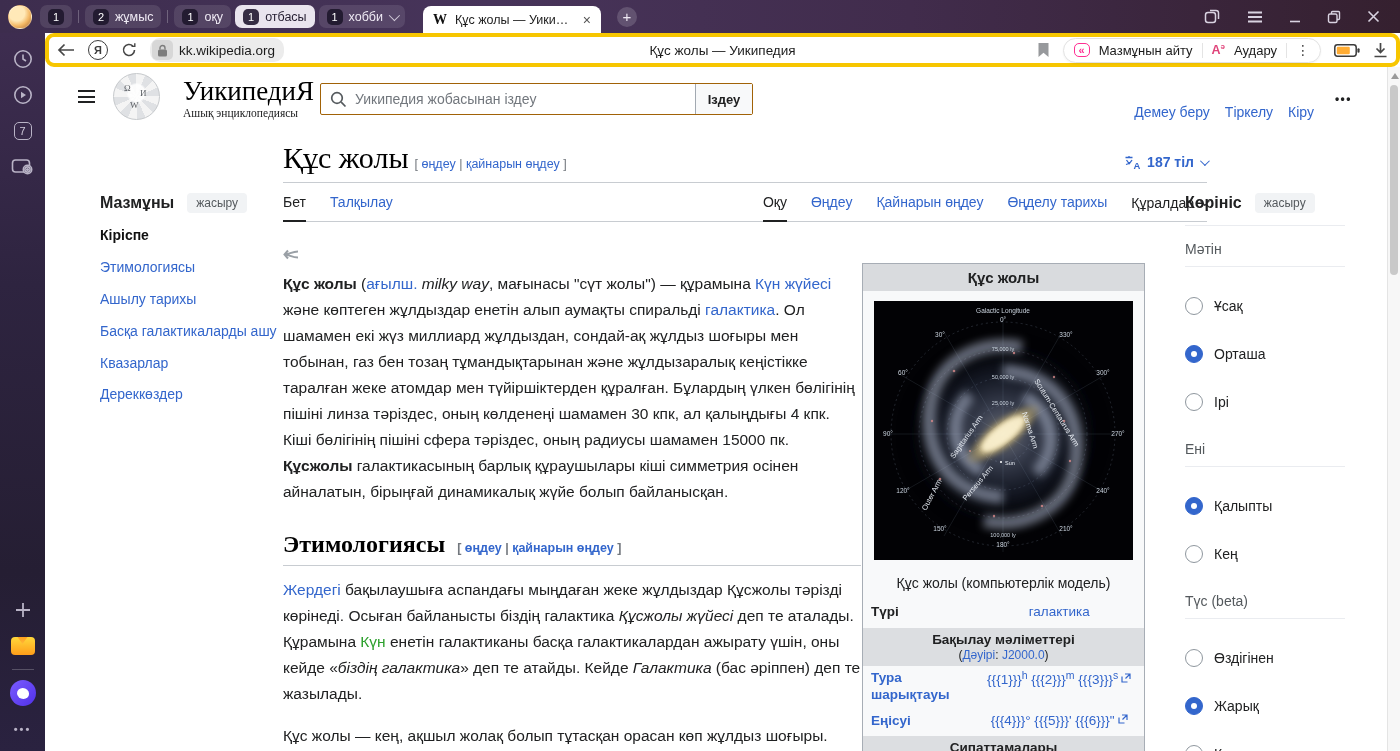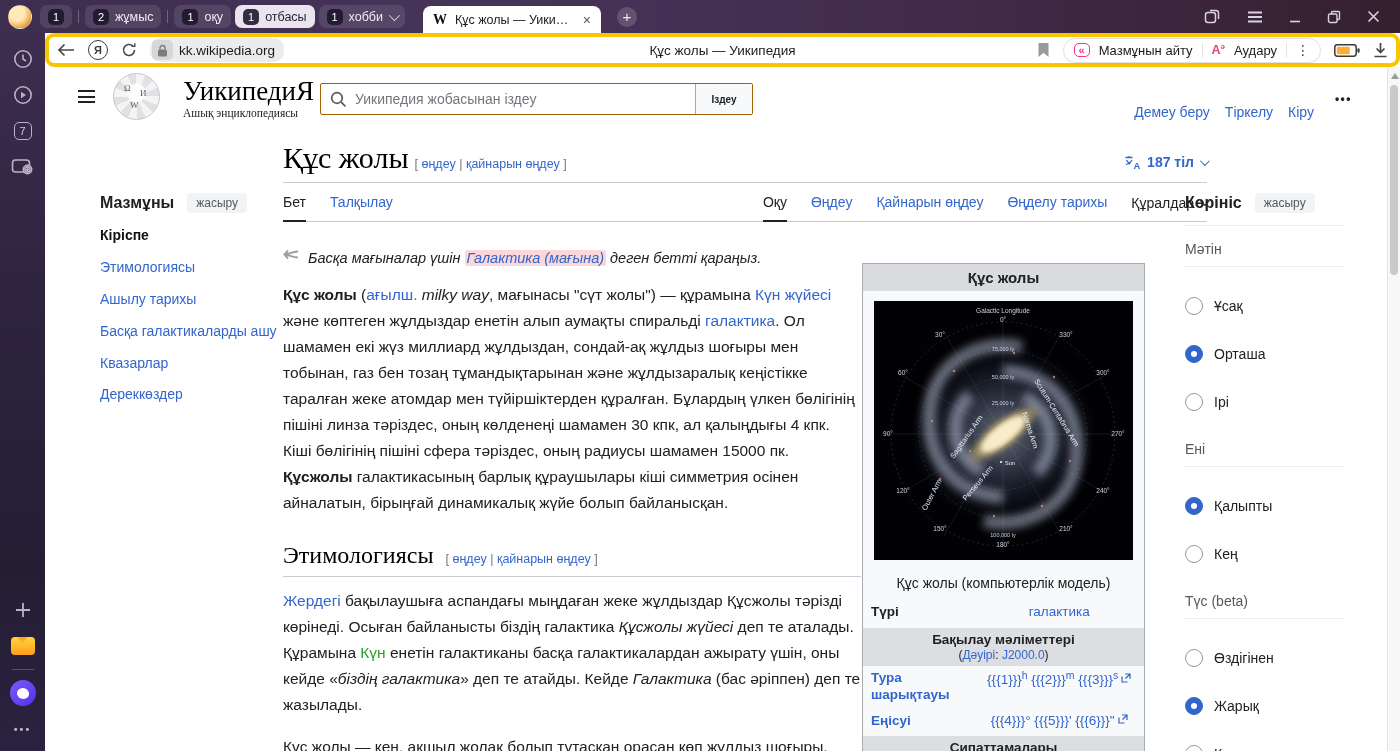--- a/index.html
+++ b/index.html
@@ -79,21 +79,21 @@
   border:1px solid #c6c9cc;overflow:hidden}
 .wh-logo span{position:absolute;font-family:"Liberation Serif",serif;color:#5a5e63;font-size:9px}
 .wh-brand{position:absolute;left:138px;top:10px}
 .wh-wordmark{font-family:"Liberation Serif","DejaVu Serif",serif;font-size:27px;color:#000;line-height:1.1}
 .wh-tagline{font-family:"Liberation Serif","DejaVu Serif",serif;font-size:11.5px;color:#202122}
 .wh-search{position:absolute;left:275px;top:16px;width:433px;height:32px;display:flex;
   border:1px solid #a16207;border-radius:2px;background:#fff}
 .wh-search input{flex:1;border:none;outline:none;font-size:14px;padding-left:34px;color:#202122;background:transparent}
 .wh-search input::placeholder{color:#72777d}
 .search-ic{position:absolute;left:9px;top:7px}
-.wh-searchbtn{width:57px;border-left:1px solid #a2a9b1;background:#f8f9fa;font-weight:700;font-size:10px;
+.wh-searchbtn{width:57px;border-left:1px solid #a2a9b1;background:#f8f9fa;font-weight:700;font-size:13px;
   color:#202122;display:flex;align-items:center;justify-content:center}
 .wh-links{position:absolute;right:86px;top:37px;display:flex;gap:15px;font-size:14px;color:#36c}
 .wh-more{position:absolute;right:48px;top:25px;font-size:12px;font-weight:700;letter-spacing:1.5px;color:#202122}
 
 .scrollbar{position:absolute;right:0;top:0;width:13px;height:684px;background:#f7f7f7;border-left:1px solid #e4e4e4}
 .scroll-up{position:absolute;top:6px;left:3px;width:0;height:0;
   border-left:4px solid transparent;border-right:4px solid transparent;border-bottom:6px solid #9a9a9a}
 .scroll-thumb{position:absolute;top:18px;left:2px;width:8px;height:190px;background:#c9c9c9;border-radius:5px}
 
 .toc{position:absolute;left:55px;top:126px;width:195px;font-size:14px}
@@ -124,21 +124,21 @@
 .pt-group{display:flex;gap:24px}
 .pt{padding:9px 0 10px;color:#36c;white-space:nowrap}
 .pt.on{color:#202122;border-bottom:2px solid #202122;margin-bottom:-1px}
 .pt.plain{color:#202122;display:flex;align-items:center;gap:6px}
 .pt-chev{width:7px;height:7px;border-right:1.5px solid #202122;border-bottom:1.5px solid #202122;
   transform:rotate(45deg) translateY(-2px)}
 .article{width:578px;font-size:15.5px;line-height:26px;color:#202122}
 .hatnote{margin-top:23px;font-size:14.5px;display:flex;gap:9px;align-items:flex-start;color:#202122}
 .hat-ic{flex:none;margin-top:4px}
 .article p{margin-top:11px}
-h2{font-family:"Liberation Serif","DejaVu Serif",serif;font-weight:400;font-size:24px;color:#000;
+h2{font-family:"Liberation Serif","DejaVu Serif",serif;font-weight:700;font-size:24px;color:#000;
   margin-top:26px;padding-bottom:4px;border-bottom:1px solid #c8ccd1}
 h2 .edit-links{font-size:12.5px;font-family:"Liberation Sans","DejaVu Sans",sans-serif}
 .s-b{font-weight:700}.s-i{font-style:italic}
 .s-link{color:#36c}.s-glink{color:#2ca02c}
 .s-hl{background:#fbd7da;padding:0 2px;border-radius:2px;color:#36c}
 .s-dim{color:#72777d}
 sup{font-size:10.5px}
 
 .infobox{position:absolute;left:817px;top:196px;width:283px;background:#f8f9fa;
   border:1px solid #a7adb5;font-size:13.5px}
@@ -439,21 +439,20 @@
             <span>Құралдар</span>
             <i class="pt-chev"></i>
           </span>
       </div>
     </div>
     <div class="article">
       <div class="hatnote">
         <svg class="hat-ic" width="16" height="11" viewBox="0 0 16 11" fill="none" stroke="#9aa0a6" stroke-width="2">
             <path d="M15 2.5C9 2.5 6 5.5 1.5 5.5M15 8.5C9 8.5 6 5.5 1.5 5.5M5 1.5 1.5 5.5 5 9.5"></path>
           </svg>
-        <span><span class="s-i">Басқа мағыналар үшін </span><span class="s-i s-hl">Галактика (мағына)</span><span class="s-i"> деген бетті қараңыз.</span></span>
       </div>
       <p><span class="s-b">Құс жолы</span><span class=""> (</span><span class="s-link">ағылш.</span><span class=""> </span><span class="s-i">milky way</span><span class="">, мағынасы "сүт жолы") — құрамына </span><span class="s-link">Күн жүйесі</span><span class=""> және көптеген жұлдыздар енетін алып аумақты спиральді </span><span class="s-link">галактика</span><span class="">. Ол шамамен екі жүз миллиард жұлдыздан, сондай-ақ жұлдыз шоғыры мен тобынан, газ бен тозаң тұмандықтарынан және жұлдызаралық кеңістікке таралған жеке атомдар мен түйіршіктерден құралған. Бұлардың үлкен бөлігінің пішіні линза тәріздес, оның көлденеңі шамамен 30 кпк, ал қалыңдығы 4 кпк. Кіші бөлігінің пішіні сфера тәріздес, оның радиусы шамамен 15000 пк. </span><span class="s-b">Құсжолы</span><span class=""> галактикасының барлық құраушылары кіші симметрия осінен айналатын, бірыңғай динамикалық жүйе болып байланысқан.</span></p>
       <h2><span>Этимологиясы</span> <span class="edit-links"><span class="s-dim">[ </span><span class="s-link">өңдеу</span><span class="s-dim"> | </span><span class="s-link">қайнарын өңдеу</span><span class="s-dim"> ]</span></span></h2>
       <p><span class="s-link">Жердегі</span><span class=""> бақылаушыға аспандағы мыңдаған жеке жұлдыздар Құсжолы тәрізді көрінеді. Осыған байланысты біздің галактика </span><span class="s-i">Құсжолы жүйесі</span><span class=""> деп те аталады. Құрамына </span><span class="s-glink">Күн</span><span class=""> енетін галактиканы басқа галактикалардан ажырату үшін, оны кейде «</span><span class="s-i">біздің галактика</span><span class="">» деп те атайды. Кейде </span><span class="s-i">Галактика</span><span class=""> (бас әріппен) деп те жазылады.</span></p>
       <p style="margin-top:16px"><span class="">Құс жолы — кең, ақшыл жолақ болып тұтасқан орасан көп жұлдыз шоғыры. Алайда </span></p>
     </div>
   </div>
 
   <div class="infobox">
     <div class="ib-title">Құс жолы</div>

